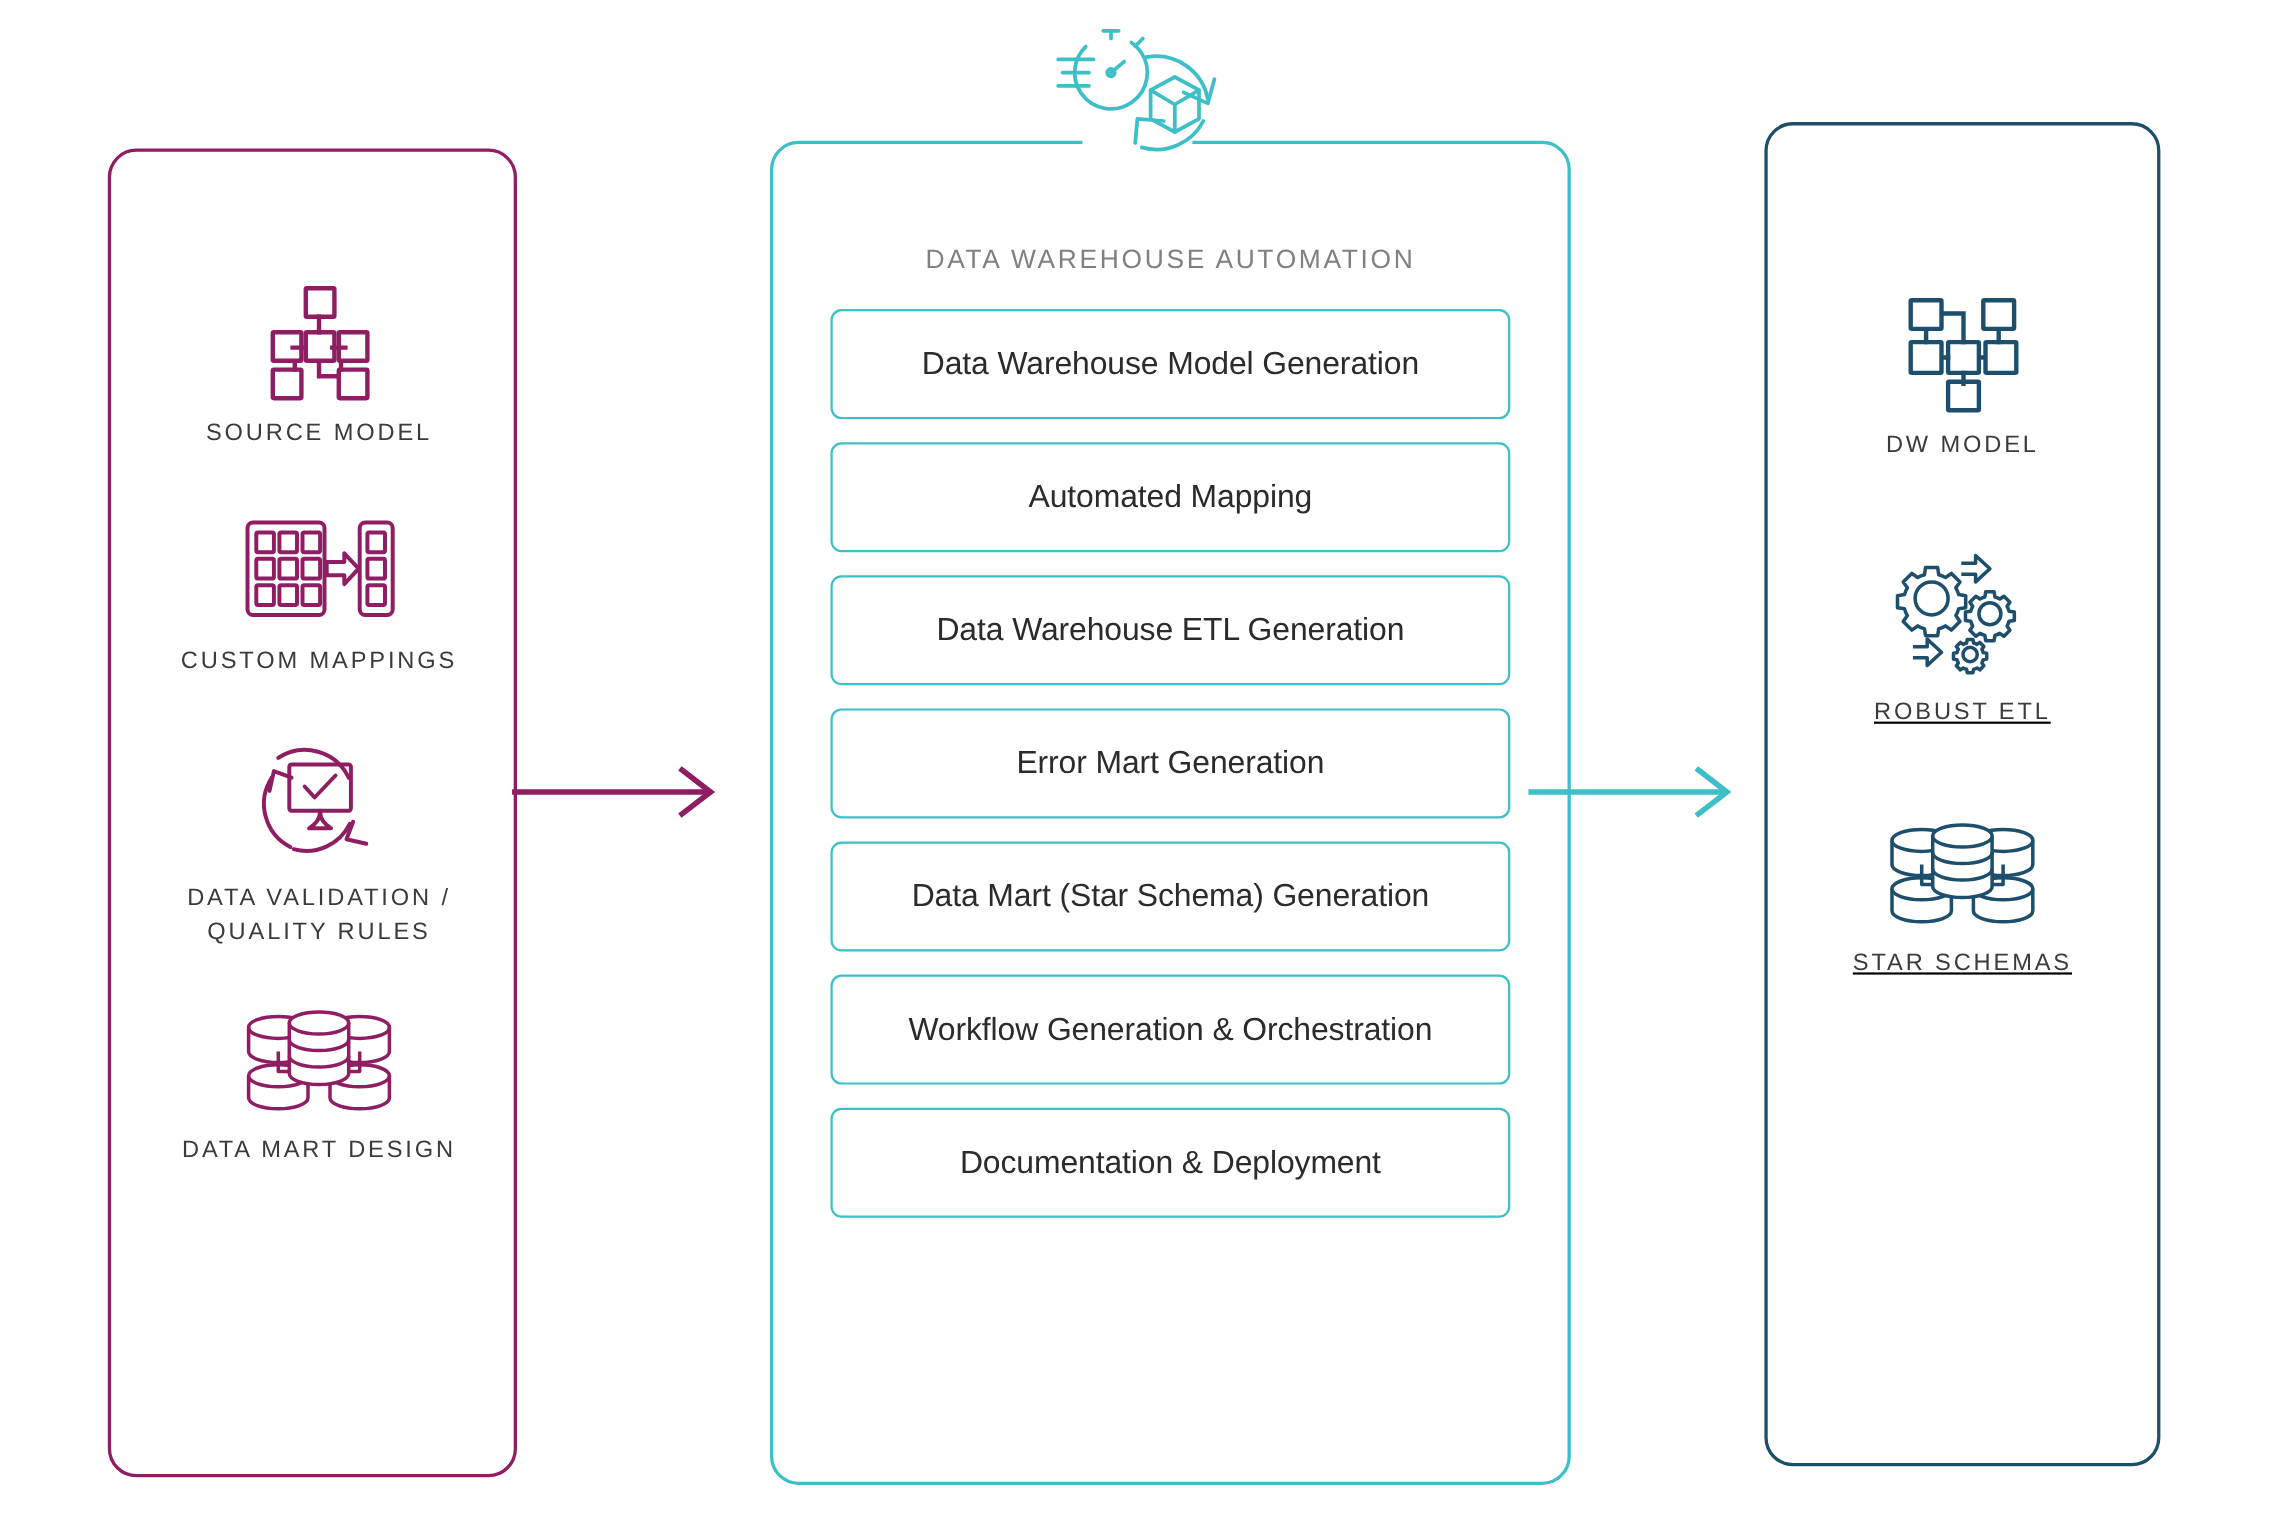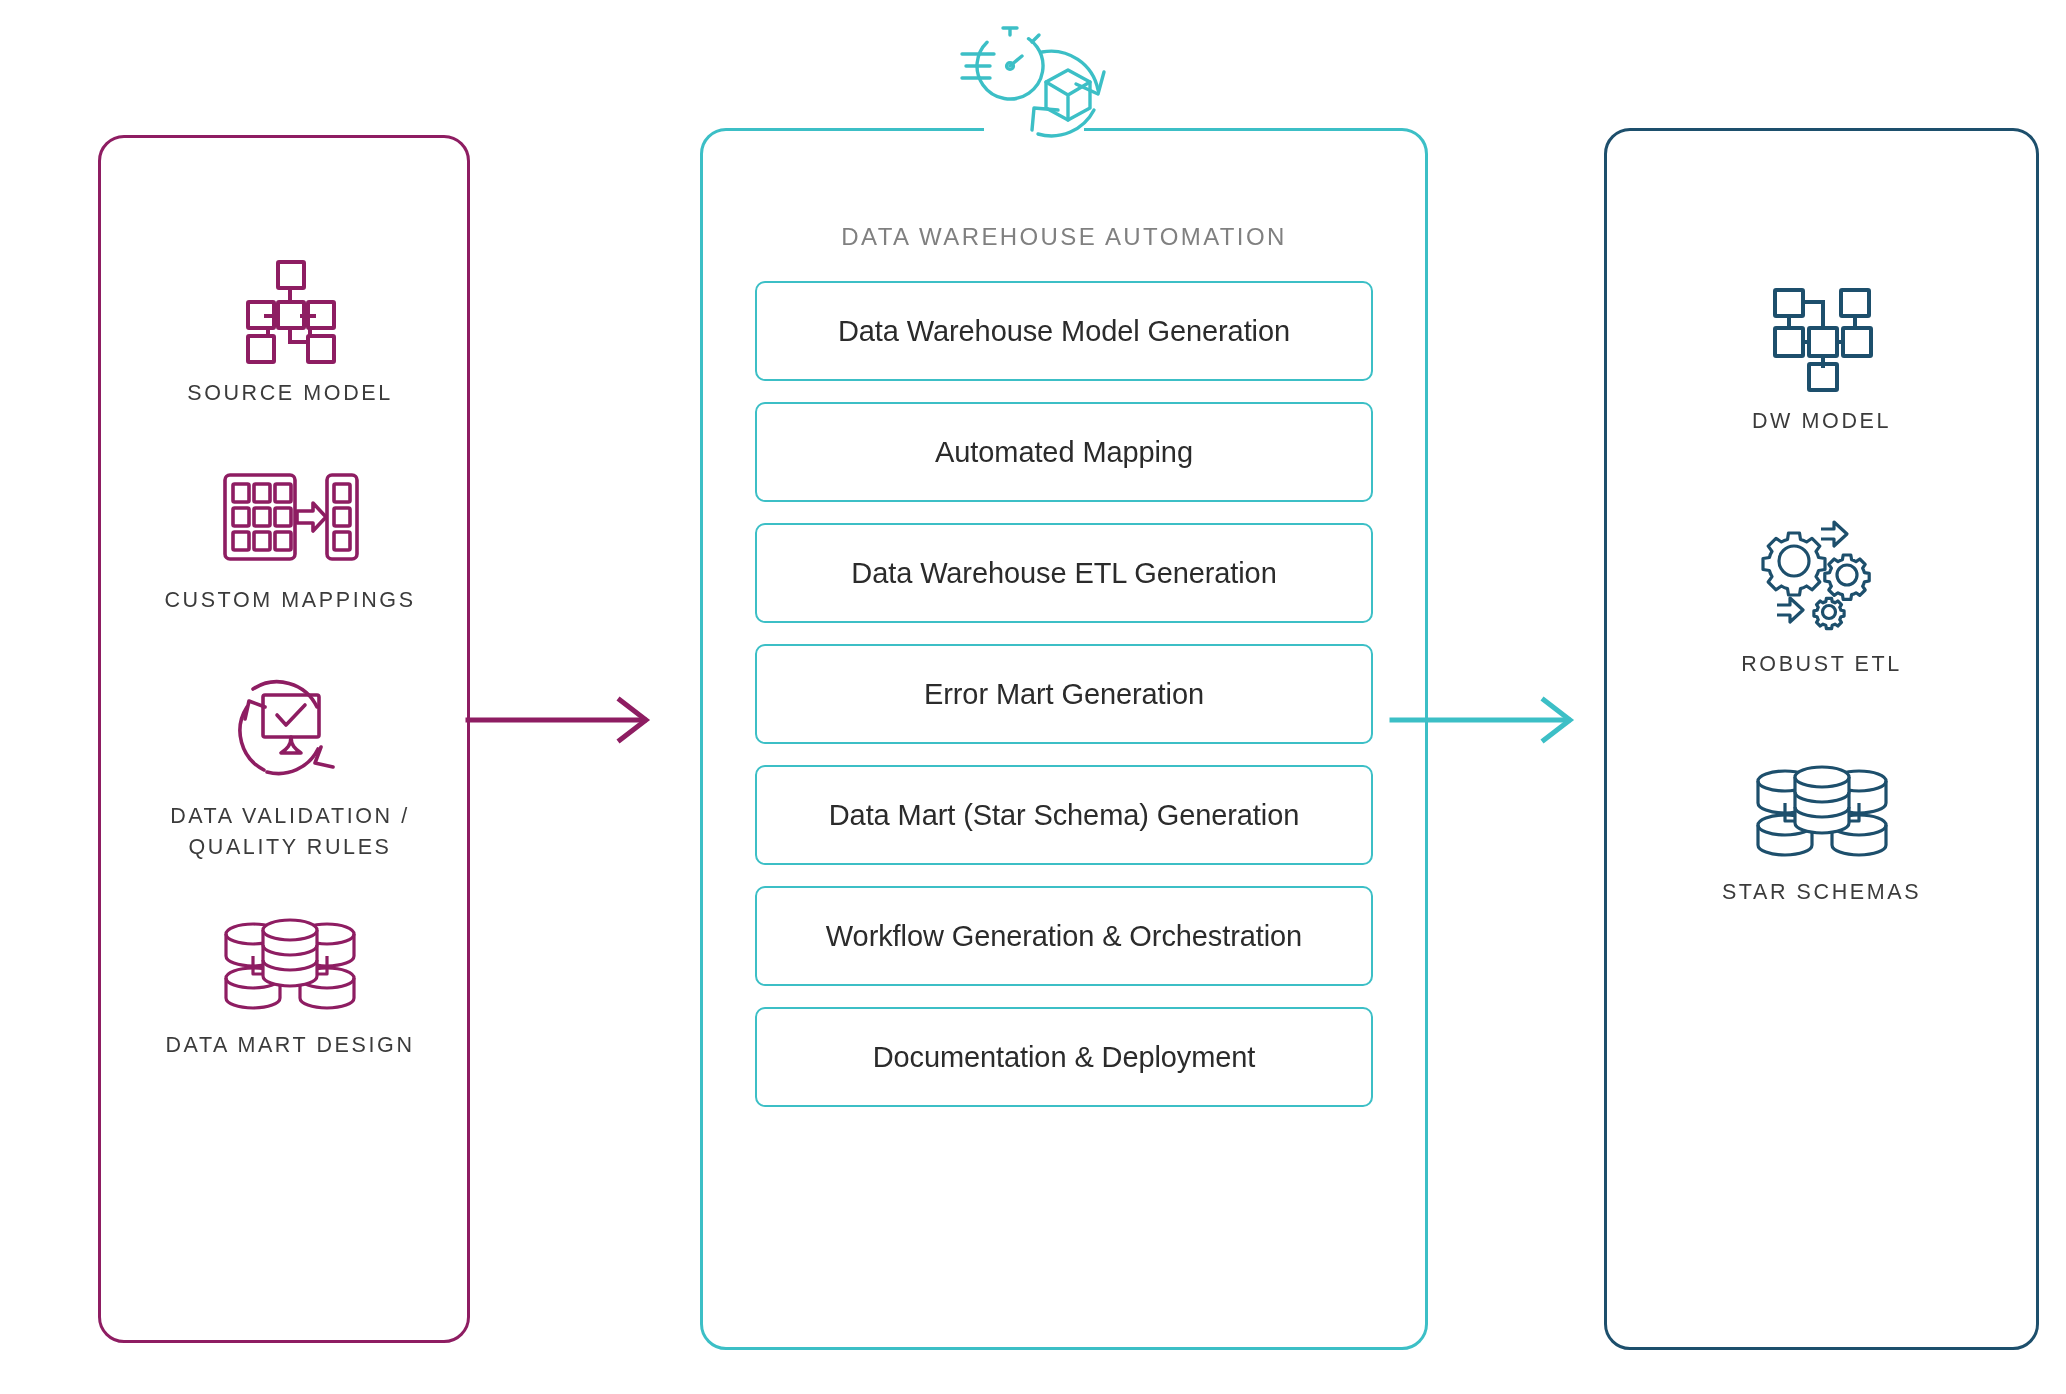--- a/index.html
+++ b/index.html
@@ -14,21 +14,21 @@
 
   
   .panel {
     position: absolute;
     background: #ffffff;
     border-radius: 26px;
     border: 3px solid #000;
   }
   #panel-source   { left: 98px;  top: 135px; width: 372px;  height: 1208px; border-color: var(--c-purple); }
   #panel-center   { left: 700px; top: 128px; width: 728px;  height: 1222px; border-color: var(--c-teal); }
-  #panel-output   { left: 1604px;top: 128px; width: 435px;  height: 1222px; border-color: var(--c-navy); }
+  #panel-output   { left: 1604px;top: 111px; width: 360px;  height: 1222px; border-color: var(--c-navy); }
 
   :root {
     --c-purple: #8e1d62;
     --c-teal:   #3cbfc6;
     --c-navy:   #1d4f6c;
     --c-label:  #3b3b3b;
     --c-head:   #808080;
     --c-boxtxt: #2b2b2b;
   }
 
@@ -43,21 +43,21 @@
     color: var(--c-label);
     text-align: center;
     line-height: 1.42;
     font-weight: 400;
     text-transform: uppercase;
   }
 
   #source-stack { top: 120px; padding-left: 12px; }
   #source-stack .item + .item { margin-top: 56px; }
   #output-stack { top: 155px; }
-  #output-stack .item + .item { margin-top: 86px; }
+  #output-stack .item + .item { margin-top: 86px; text-decoration: underline; }
 
   
   #center-title {
     position:absolute; left:0; right:0; top:92px;
     text-align:center;
     font-size: 24px;
     letter-spacing: 2.4px;
     color: var(--c-head);
     text-transform: uppercase;
     font-weight: 400;

